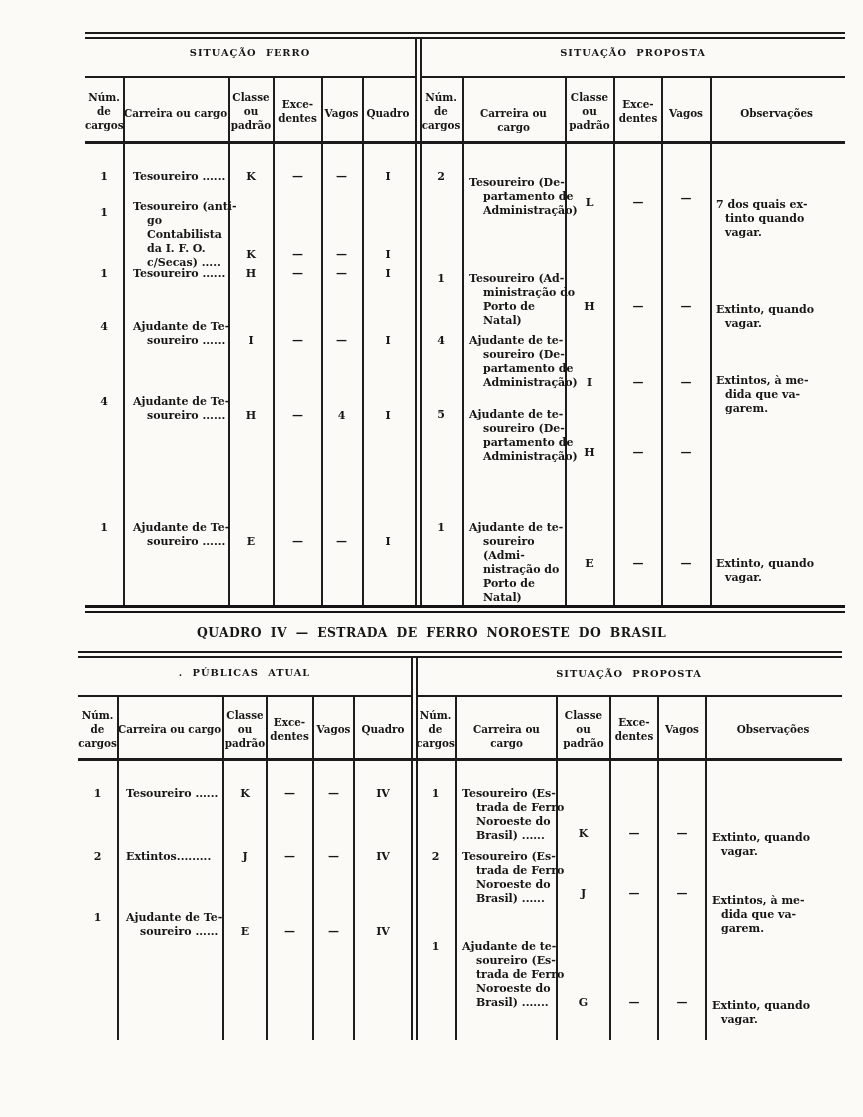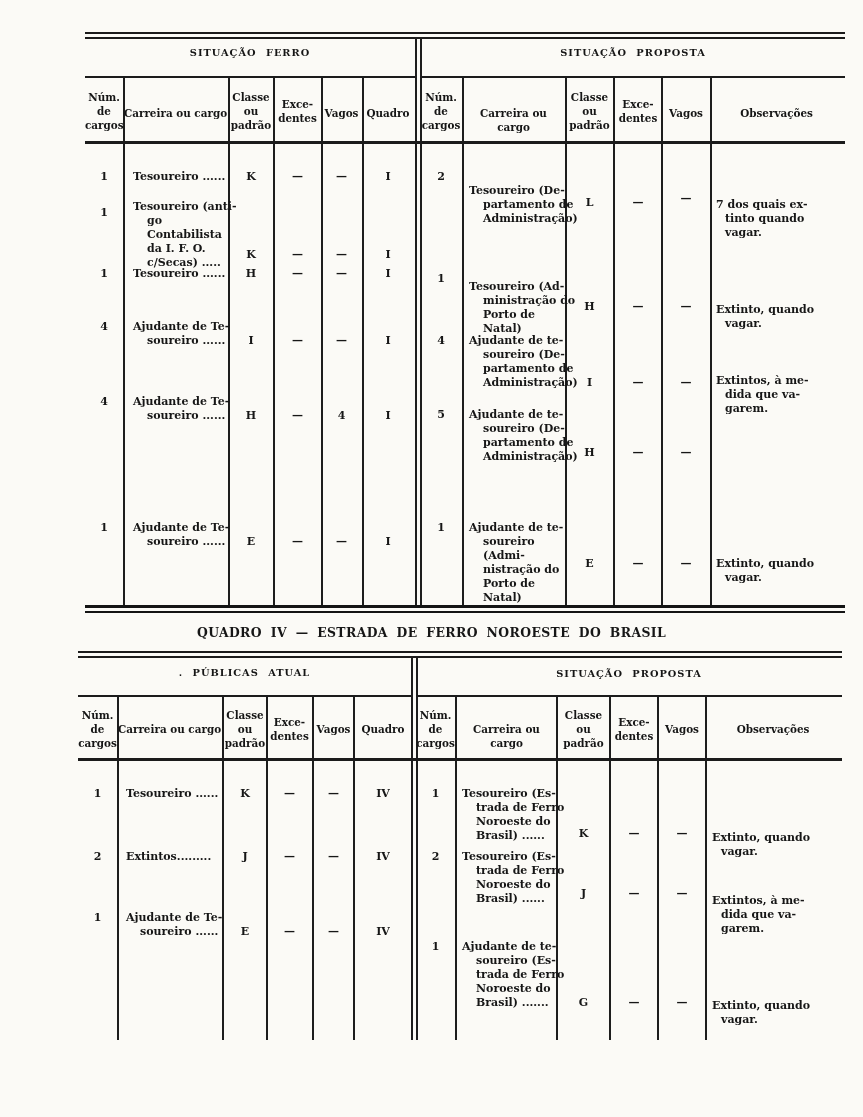--- a/index.html
+++ b/index.html
@@ -144,32 +144,32 @@
 
   <div class="t q1-num" style="top:521px">1</div>
   <div class="t q1-cargo hang" style="top:521px">Ajudante de Te-
 soureiro ......</div>
   <div class="t q1-classe" style="top:535px">E</div>
   <div class="t q1-exc" style="top:535px">—</div>
   <div class="t q1-vagos" style="top:535px">—</div>
   <div class="t q1-quadro" style="top:535px">I</div>
 
   <div class="t q1r-num" style="top:170px">2</div>
-  <div class="t q1r-cargo hang" style="top:184px">Tesoureiro (De-
+  <div class="t q1r-cargo hang" style="top:176px">Tesoureiro (De-
 partamento de
 Administração)</div>
   <div class="t q1r-classe" style="top:196px">L</div>
   <div class="t q1r-exc" style="top:196px">—</div>
   <div class="t q1r-vagos" style="top:192px">—</div>
   <div class="t q1r-obs hang8" style="top:198px">7 dos quais ex-
 tinto quando
 vagar.</div>
 
   <div class="t q1r-num" style="top:272px">1</div>
-  <div class="t q1r-cargo hang" style="top:280px">Tesoureiro (Ad-
+  <div class="t q1r-cargo hang" style="top:272px">Tesoureiro (Ad-
 ministração do
 Porto de Natal)</div>
   <div class="t q1r-classe" style="top:300px">H</div>
   <div class="t q1r-exc" style="top:300px">—</div>
   <div class="t q1r-vagos" style="top:300px">—</div>
   <div class="t q1r-obs hang8" style="top:303px">Extinto, quando
 vagar.</div>
 
   <div class="t q1r-num" style="top:334px">4</div>
   <div class="t q1r-cargo hang" style="top:334px">Ajudante de te-

